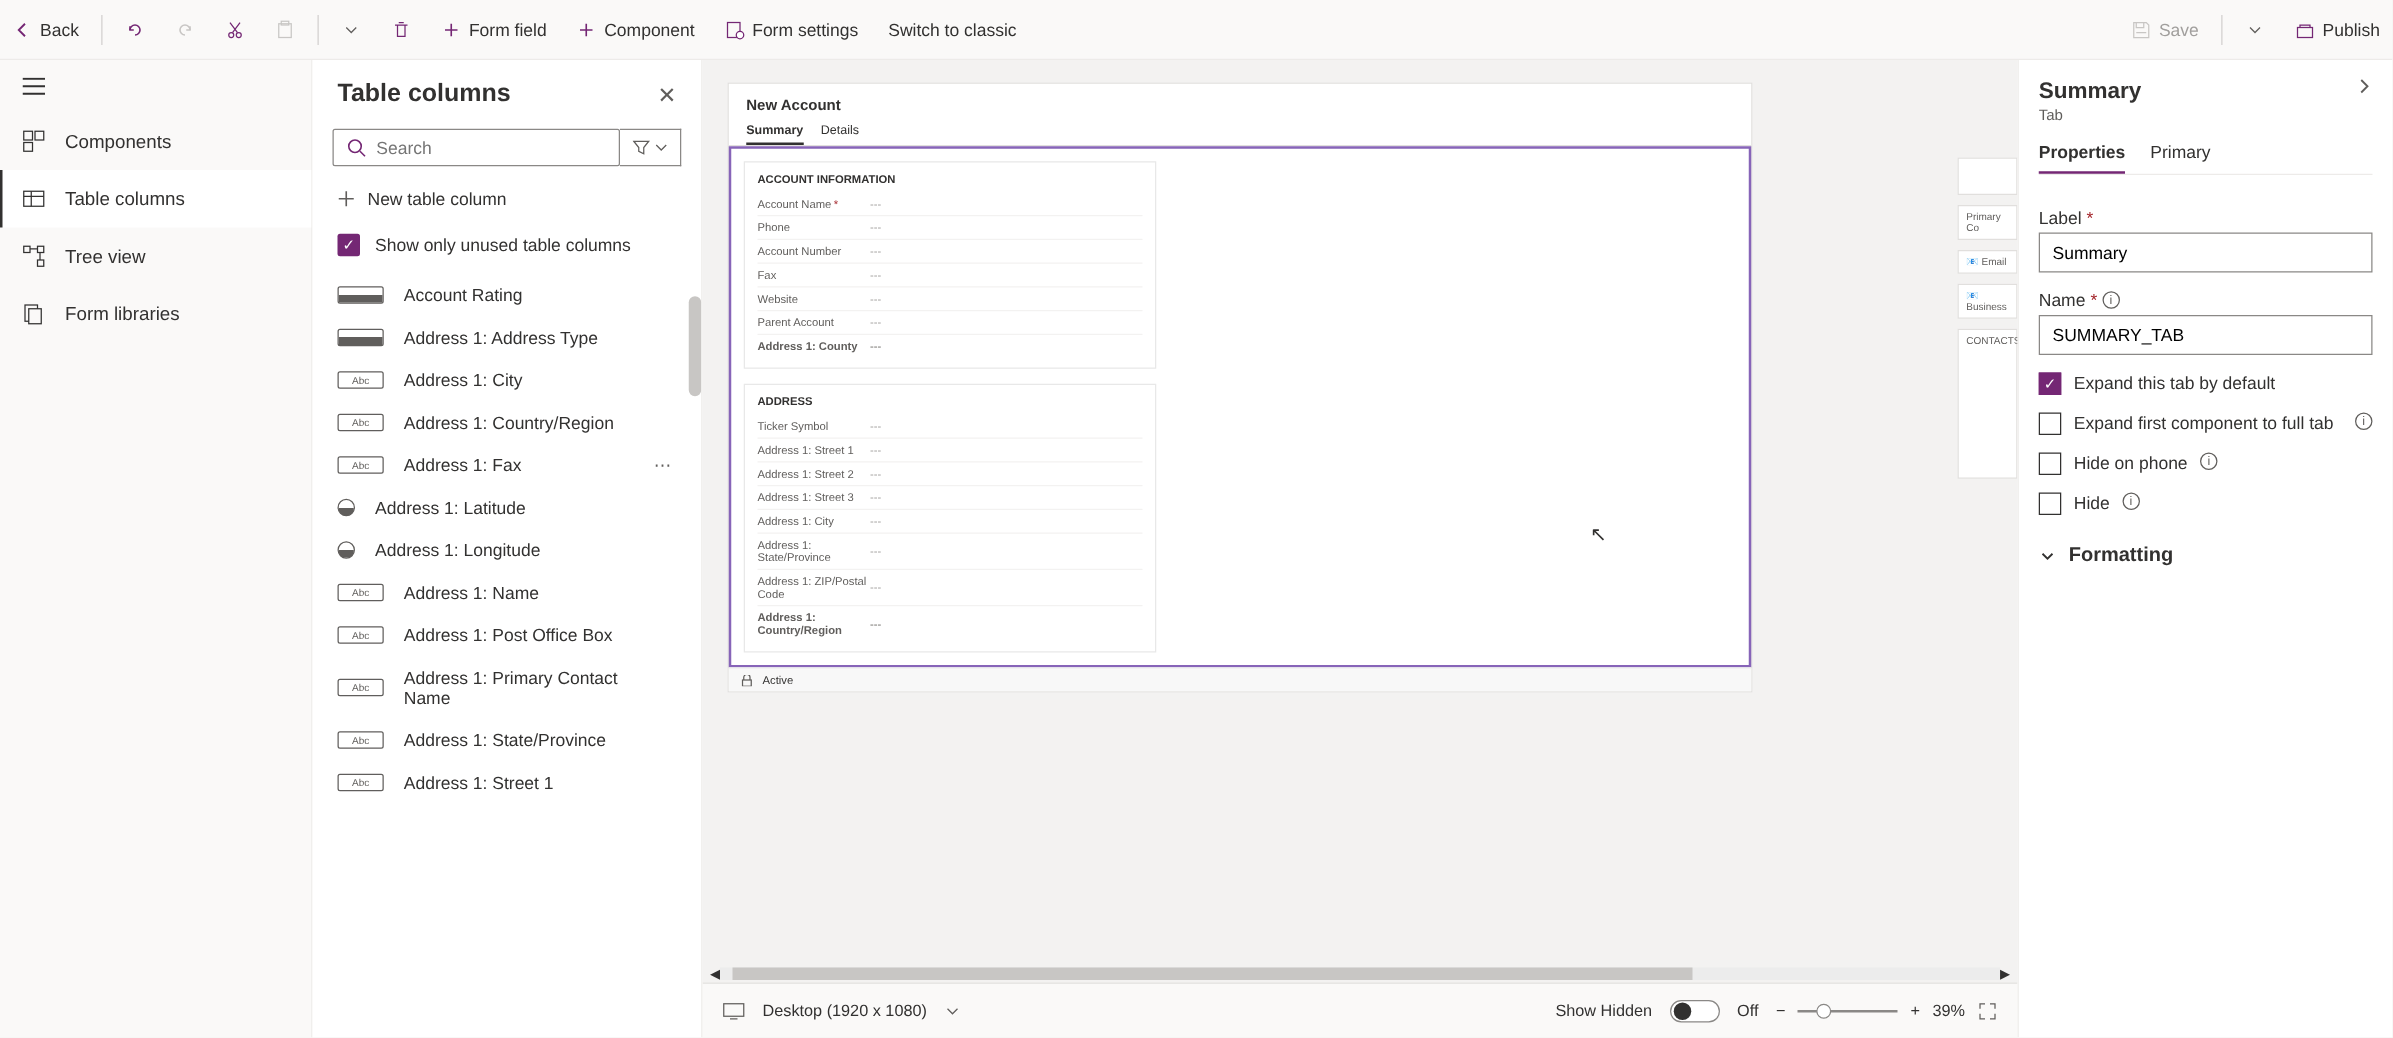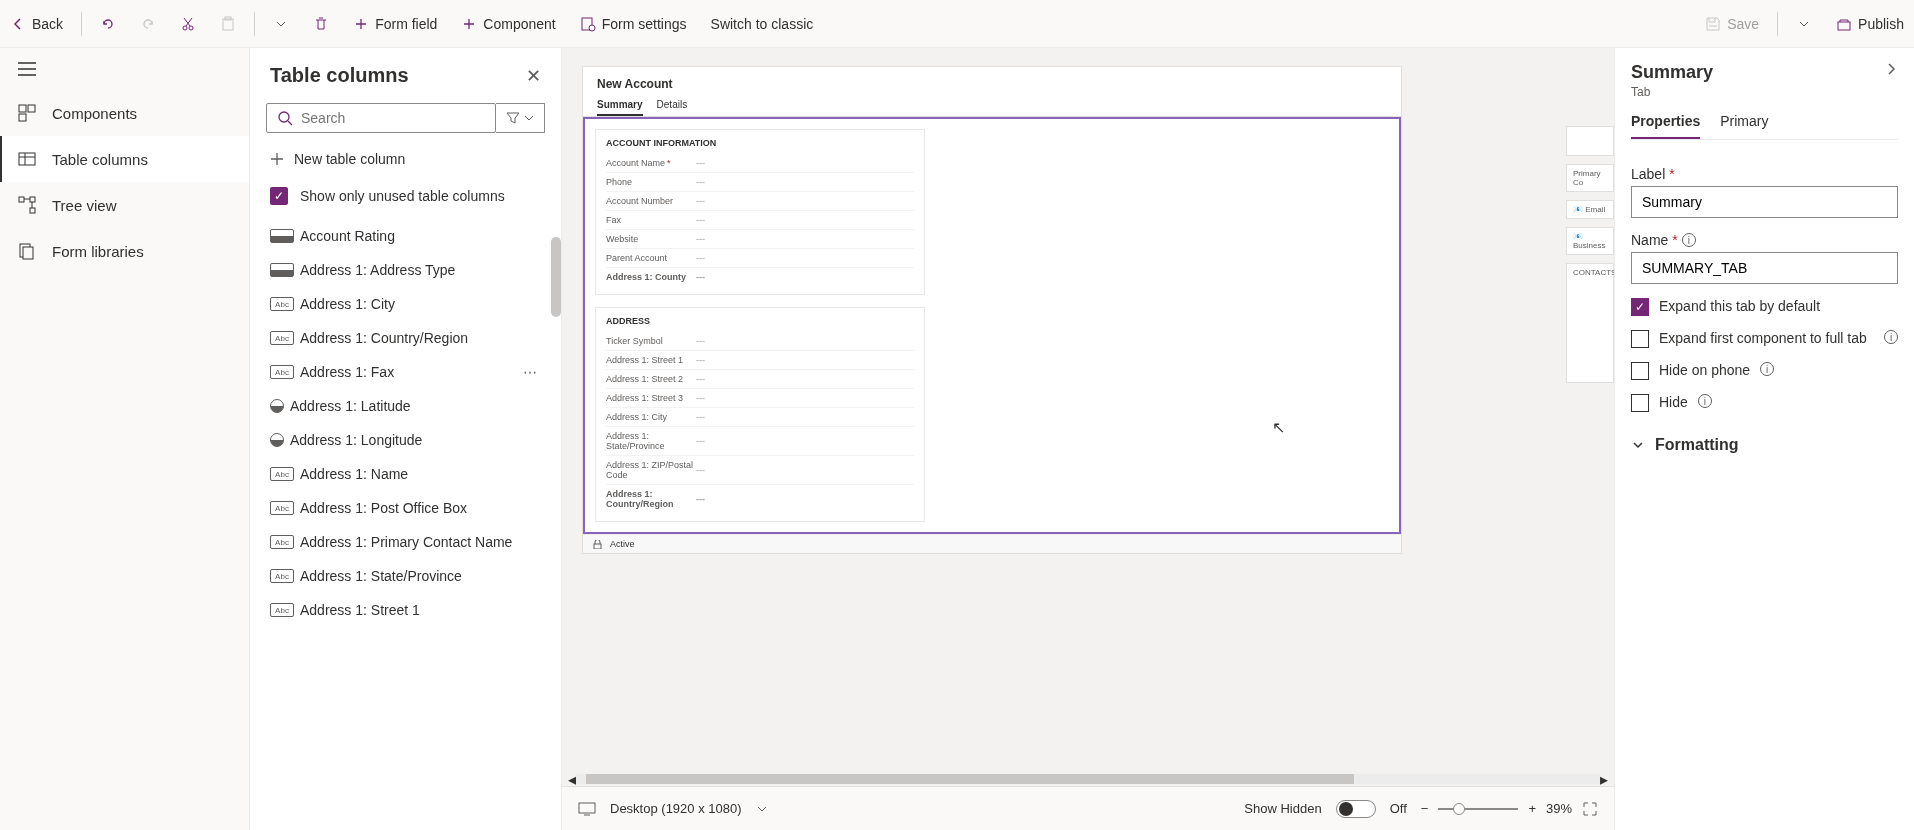--- a/index.html
+++ b/index.html
@@ -29,22 +29,22 @@
 .panel-title { font-size: 20px; font-weight: 600; }
 .close-btn { background: none; border: none; font-size: 18px; cursor: pointer; color: #605e5c; }
 .search-row { display: flex; gap: 0; padding: 8px 16px; }
 .search-box { flex: 1; display: flex; align-items: center; border: 1px solid #8a8886; border-radius: 2px; padding: 6px 10px; gap: 8px; }
 .search-box input { border: none; outline: none; font-size: 14px; flex: 1; background: transparent;}
 .filter-btn { display: flex; align-items: center; gap: 4px; border: 1px solid #8a8886; border-left: none; padding: 6px 10px; cursor: pointer; }
 .new-col { display: flex; align-items: center; gap: 10px; padding: 10px 20px; font-size: 14px; color: #323130; cursor: pointer; }
 .chk-row { display: flex; align-items: center; gap: 12px; padding: 10px 20px 14px 20px; font-size: 14px; }
 .chk { width: 18px; height: 18px; background: #742774; display: inline-flex; align-items: center; justify-content: center; color: #fff; font-size: 12px; border-radius: 2px;}
 .col-list { overflow-y: auto; flex: 1; position: relative; }
-.col-item { display: flex; align-items: center; gap: 6px; padding: 9px 20px; font-size: 14px; cursor: grab; }
-.col-type { width: 24px; height: 14px; border: 1px solid #605e5c; border-radius: 2px; font-size: 8px; display: inline-flex; align-items: center; justify-content: center; color: #605e5c; background: #fff; flex-shrink: 0;}
+.col-item { display: flex; align-items: center; gap: 16px; padding: 9px 20px; font-size: 14px; cursor: grab; }
+.col-type { width: 37px; height: 14px; border: 1px solid #605e5c; border-radius: 2px; font-size: 8px; display: inline-flex; align-items: center; justify-content: center; color: #605e5c; background: #fff; flex-shrink: 0;}
 .col-type.opt { border-radius: 2px; background: linear-gradient(to bottom, #fff 50%, #605e5c 50%); border-color:#605e5c;}
 .col-type.glob { border-radius: 50%; background: linear-gradient(to bottom, #fff 50%, #605e5c 50%); width:14px; height:14px; border-color:#605e5c;}
 .col-more { margin-left: auto; color: #605e5c; padding: 0 4px; visibility: hidden;}
 .col-item:hover .col-more, .col-item.hov .col-more { visibility: visible; }
 .scrollbar-thumb { position: absolute; right: 0; top: 18px; width: 10px; height: 80px; background: #c8c6c4; border-radius: 5px;}
 
 
 .canvas { flex: 1; background: #f3f2f1; display: flex; flex-direction: column; position: relative; overflow: hidden;}
 .canvas-body { flex: 1; padding: 18px 0 0 20px; overflow: hidden; position: relative;}
 .form-card { background: #fff; width: 820px; border: 1px solid #e1dfdd; position: relative;}

